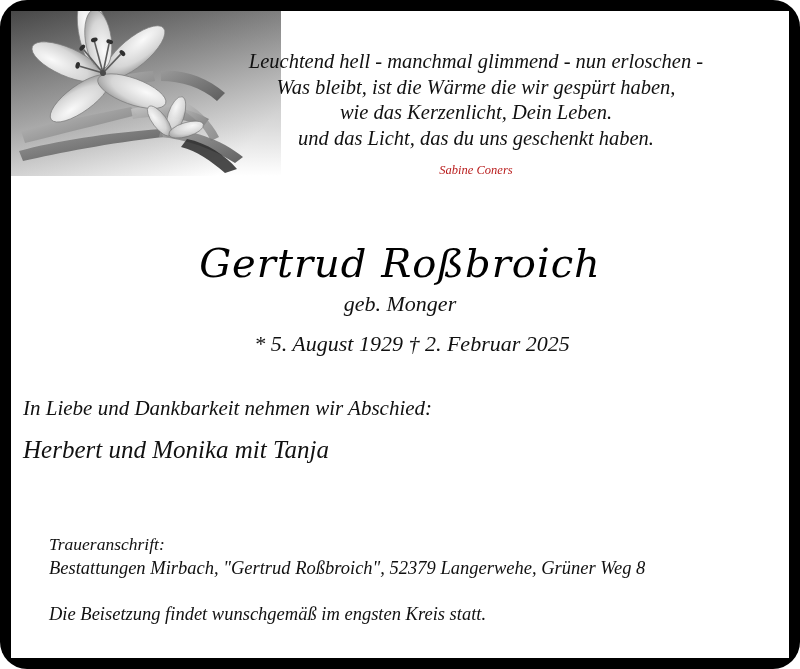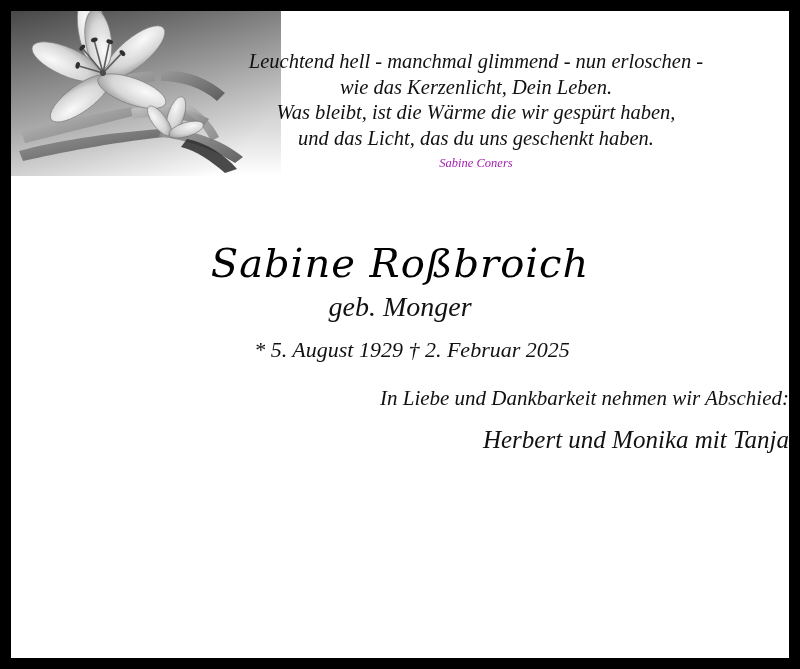--- a/index.html
+++ b/index.html
@@ -14,20 +14,21 @@
     overflow: hidden;
   }
 
   .obituary-card {
     position: relative;
     width: 800px;
     height: 669px;
     background: #000000;
     box-sizing: border-box;
     padding: 10px;
+    border-radius: 27px;
   }
 
   .inner-frame {
     position: relative;
     width: 100%;
     height: 100%;
     background: #ffffff;
     box-sizing: border-box;
     border: 1px solid #000000;
     overflow: hidden;
@@ -57,24 +58,24 @@
     font-size: 20.5px;
     line-height: 25.5px;
     color: #111111;
   }
   .verse-line {
     display: block;
     white-space: nowrap;
   }
   .verse-author {
     display: block;
-    margin-top: 0;
+    margin-top: 7px;
     font-size: 12.5px;
     font-style: italic;
-    color: #a21caf;
+    color: #b91c1c;
   }
 
   .name-block {
     position: absolute;
     left: 0;
     top: 228px;
     width: 100%;
     text-align: center;
   }
   .deceased-name {
@@ -82,39 +83,40 @@
     font-family: "DejaVu Serif", serif;
     font-style: italic;
     font-size: 40px;
     letter-spacing: 1px;
     color: #000000;
     line-height: 48px;
   }
   .maiden-name {
     display: block;
     font-style: italic;
-    font-size: 28px;
+    font-size: 22px;
     color: #111111;
     margin-top: 4px;
   }
   .life-dates {
     display: block;
     font-style: italic;
     font-size: 22px;
     color: #111111;
     margin-top: 14px;
     padding-left: 24px;
   }
 
   .farewell {
     position: absolute;
     left: 0;
-    top: 374px;
+    top: 384px;
     width: 100%;
-    text-align: right;
+    text-align: left;
+    padding-left: 12px;
   }
   .farewell-line {
     display: block;
     font-style: italic;
     font-size: 21px;
     color: #111111;
     line-height: 26px;
   }
   .family-line {
     display: block;
@@ -235,32 +237,37 @@
             <ellipse cx="14" cy="-6" rx="7" ry="18" transform="rotate(55 14 -6)"></ellipse>
           </g>
         </g>
 
         <path d="M176 128 C196 132, 214 144, 226 158 L214 162 C200 150, 186 140, 170 136 Z" fill="#2b2b2b" opacity="0.85"></path>
       </svg>
     </div>
 
     <div class="verse">
       <span class="verse-line">Leuchtend hell - manchmal glimmend - nun erloschen -</span>
+      <span class="verse-line">Was bleibt, ist die Wärme die wir gespürt haben,</span>
       <span class="verse-line">wie das Kerzenlicht, Dein Leben.</span>
-      <span class="verse-line">Was bleibt, ist die Wärme die wir gespürt haben,</span>
       <span class="verse-line">und das Licht, das du uns geschenkt haben.</span>
       <span class="verse-author">Sabine Coners</span>
     </div>
 
     <div class="name-block">
-      <span class="deceased-name">Sabine Roßbroich</span>
+      <span class="deceased-name">Gertrud Roßbroich</span>
       <span class="maiden-name">geb. Monger</span>
       <span class="life-dates">* 5. August 1929   † 2. Februar 2025</span>
     </div>
 
     <div class="farewell">
       <span class="farewell-line">In Liebe und Dankbarkeit nehmen wir Abschied:</span>
       <span class="family-line">Herbert und Monika mit Tanja</span>
     </div>
 
+    <div class="footer-block">
+      <span class="footer-label">Traueranschrift:</span>
+      <span class="footer-address">Bestattungen Mirbach, "Gertrud Roßbroich", 52379 Langerwehe, Grüner Weg 8</span>
+      <span class="footer-note">Die Beisetzung findet wunschgemäß im engsten Kreis statt.</span>
+    </div>
 
   </div>
 </div>
 
 </body></html>

